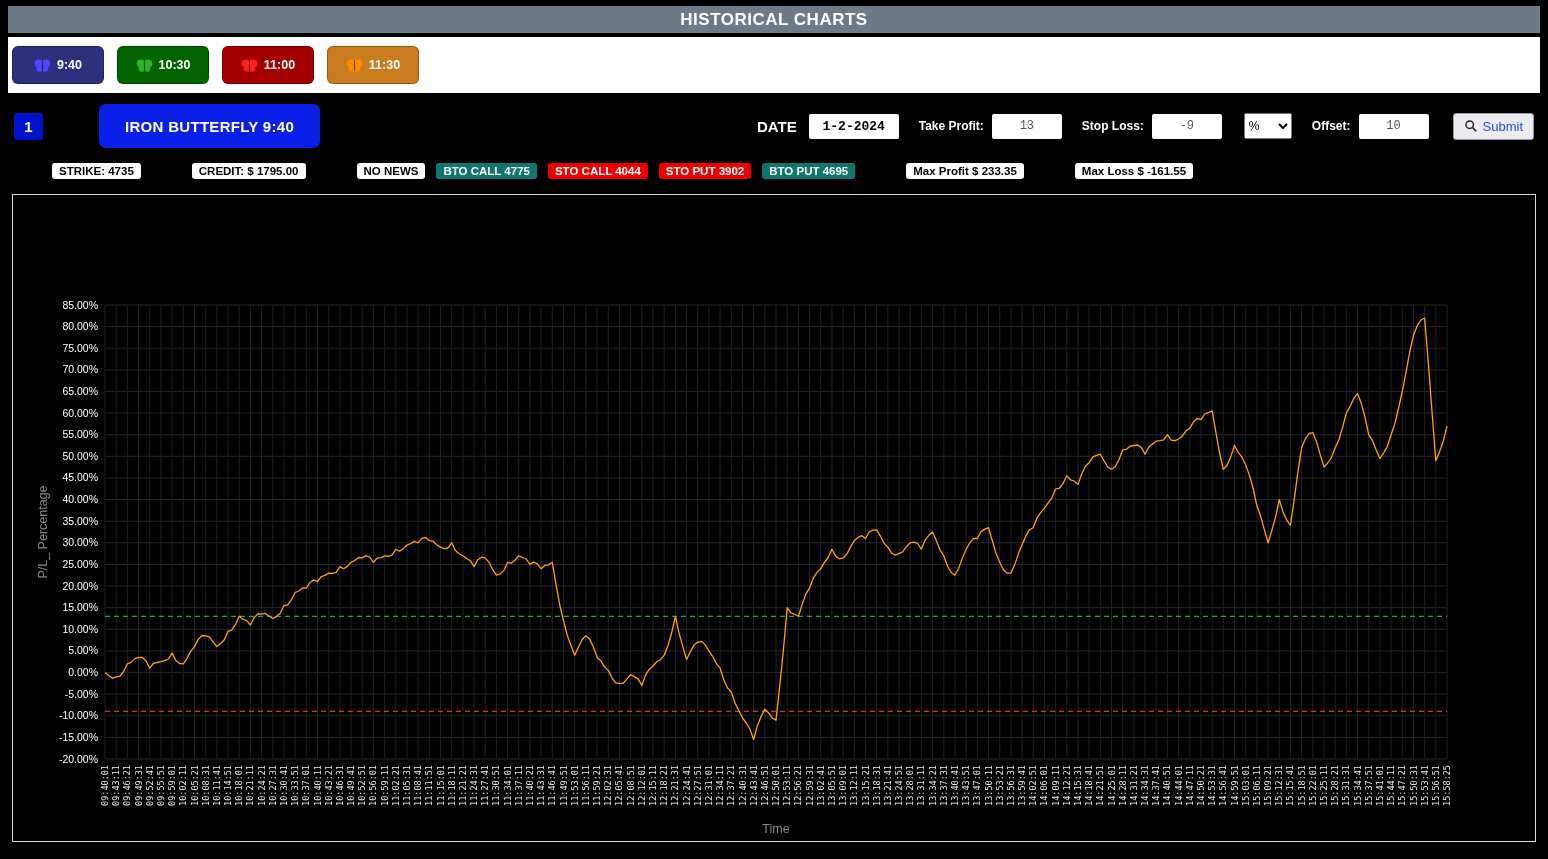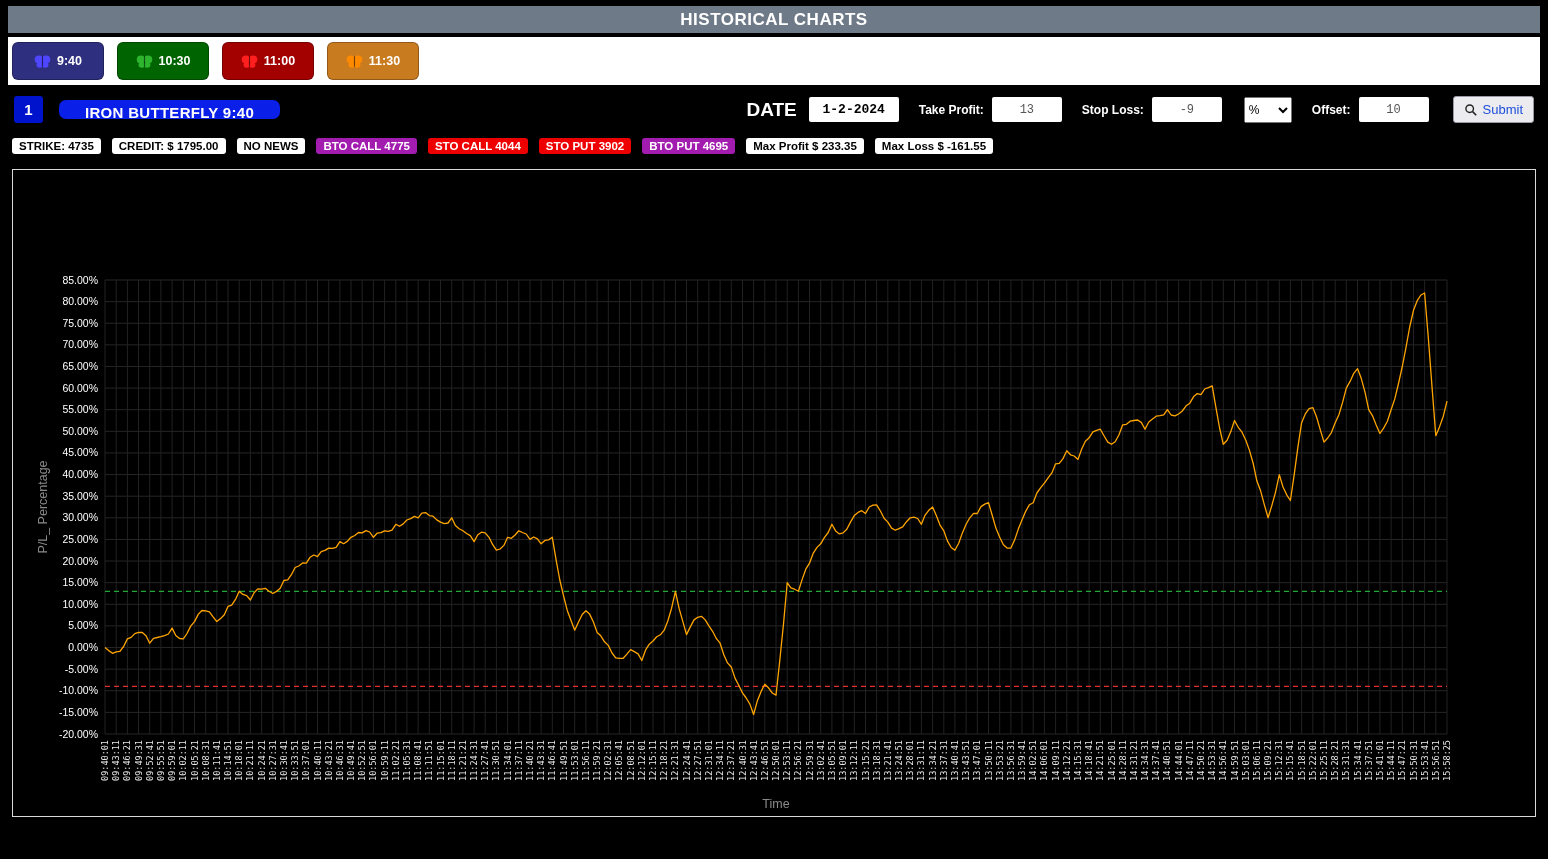--- a/index.html
+++ b/index.html
@@ -9,44 +9,44 @@
     background:#000;
     font-family:"Liberation Sans", sans-serif;
   }
   .titlebar {
     margin:6px 8px 0; height:27px; line-height:27px;
     background:#6f7a89; color:#fff; text-align:center;
     font-weight:700; font-size:17px; letter-spacing:.5px;
   }
   .time-toolbar {
     margin:4px 8px 0; background:#fff; padding:5px 20px 5px 4px;
-    display:flex; gap:13px; align-items:center; height:48px;
+    display:flex; gap:13px; align-items:center; height:56px;
   }
   .time-btn {
     width:92px; height:38px; border-radius:6px;
     border:1px solid rgba(0,0,0,.28);
     display:flex; align-items:center; justify-content:center; gap:6px;
     color:#fff; font-size:12.5px; font-weight:600; cursor:pointer;
     font-family:"Liberation Sans", sans-serif;
   }
   .controls-row { margin:11px 14px 0; display:flex; align-items:center; }
   .left-controls { display:flex; align-items:center; gap:16px; }
   .right-controls { display:flex; align-items:center; gap:8px; margin-left:auto; }
   .index-badge {
     width:29px; height:27px; background:#0013cc; color:#fff;
     font-weight:800; font-size:15px; border-radius:3px;
     display:flex; align-items:center; justify-content:center;
   }
   .strategy-btn {
     background:#0a1fe8; color:#fff; font-weight:800; font-size:15px;
-    height:19px; padding:4px 26px; border:none; border-radius:7px;
-    letter-spacing:.3px; cursor:pointer; font-family:"Liberation Sans", sans-serif;
+    height:44px; padding:4px 26px; border:none; border-radius:7px;
+    letter-spacing:.3px; cursor:pointer; font-family:"Liberation Sans", sans-serif;margin-left:40px;
   }
   .lbl { color:#fff; font-size:12px; font-weight:700; margin-left:12px; white-space:nowrap; }
-  .lbl.big { font-size:19px; margin-left:0; margin-right:4px; }
+  .lbl.big { font-size:15px; margin-left:0; margin-right:4px; }
   .inp {
     width:70px; height:25px; border:none; border-radius:2px;
     text-align:center; font-size:12px; color:#555; background:#fff;
     font-family:Liberation Mono, monospace;
   }
   .inp.date { width:90px; font-weight:bold; color:#000; font-size:13px; }
   .unit-select {
     height:26px; width:48px; font-size:12px; margin-left:14px;
     font-family:"Liberation Sans", sans-serif;
   }
@@ -54,22 +54,22 @@
     display:flex; align-items:center; gap:5px;
     background:#ececf0; border:1px solid #9a9aa6; border-radius:3px;
     height:27px; padding:0 10px; font-size:13px; color:#1d4ed8;
     margin-left:16px; cursor:pointer; font-family:"Liberation Sans", sans-serif;
   }
   .badges-row { margin:15px 12px 0; display:flex; gap:11px; align-items:center; }
   .badge {
     padding:2px 7px; border-radius:3px; font-size:11.5px; font-weight:700;
     white-space:nowrap;
   }
-  .badge.light { background:#fff; color:#000; }
-  .badge.green { background:#a21caf; color:#fff;text-align:right; }
+  .badge.light { background:#fff; color:#000;margin-left:40px; }
+  .badge.green { background:#0f766e; color:#fff;text-align:right; }
   .badge.red   { background:#ee0000; color:#fff; }
   .chart-panel {
     margin:15px 12px 0; border:1px solid #d9d9d9; background:#000;
     height:648px; overflow:hidden;
   }
   #chart svg { display:block; }
 </style>
 </head>
 <body>
 

